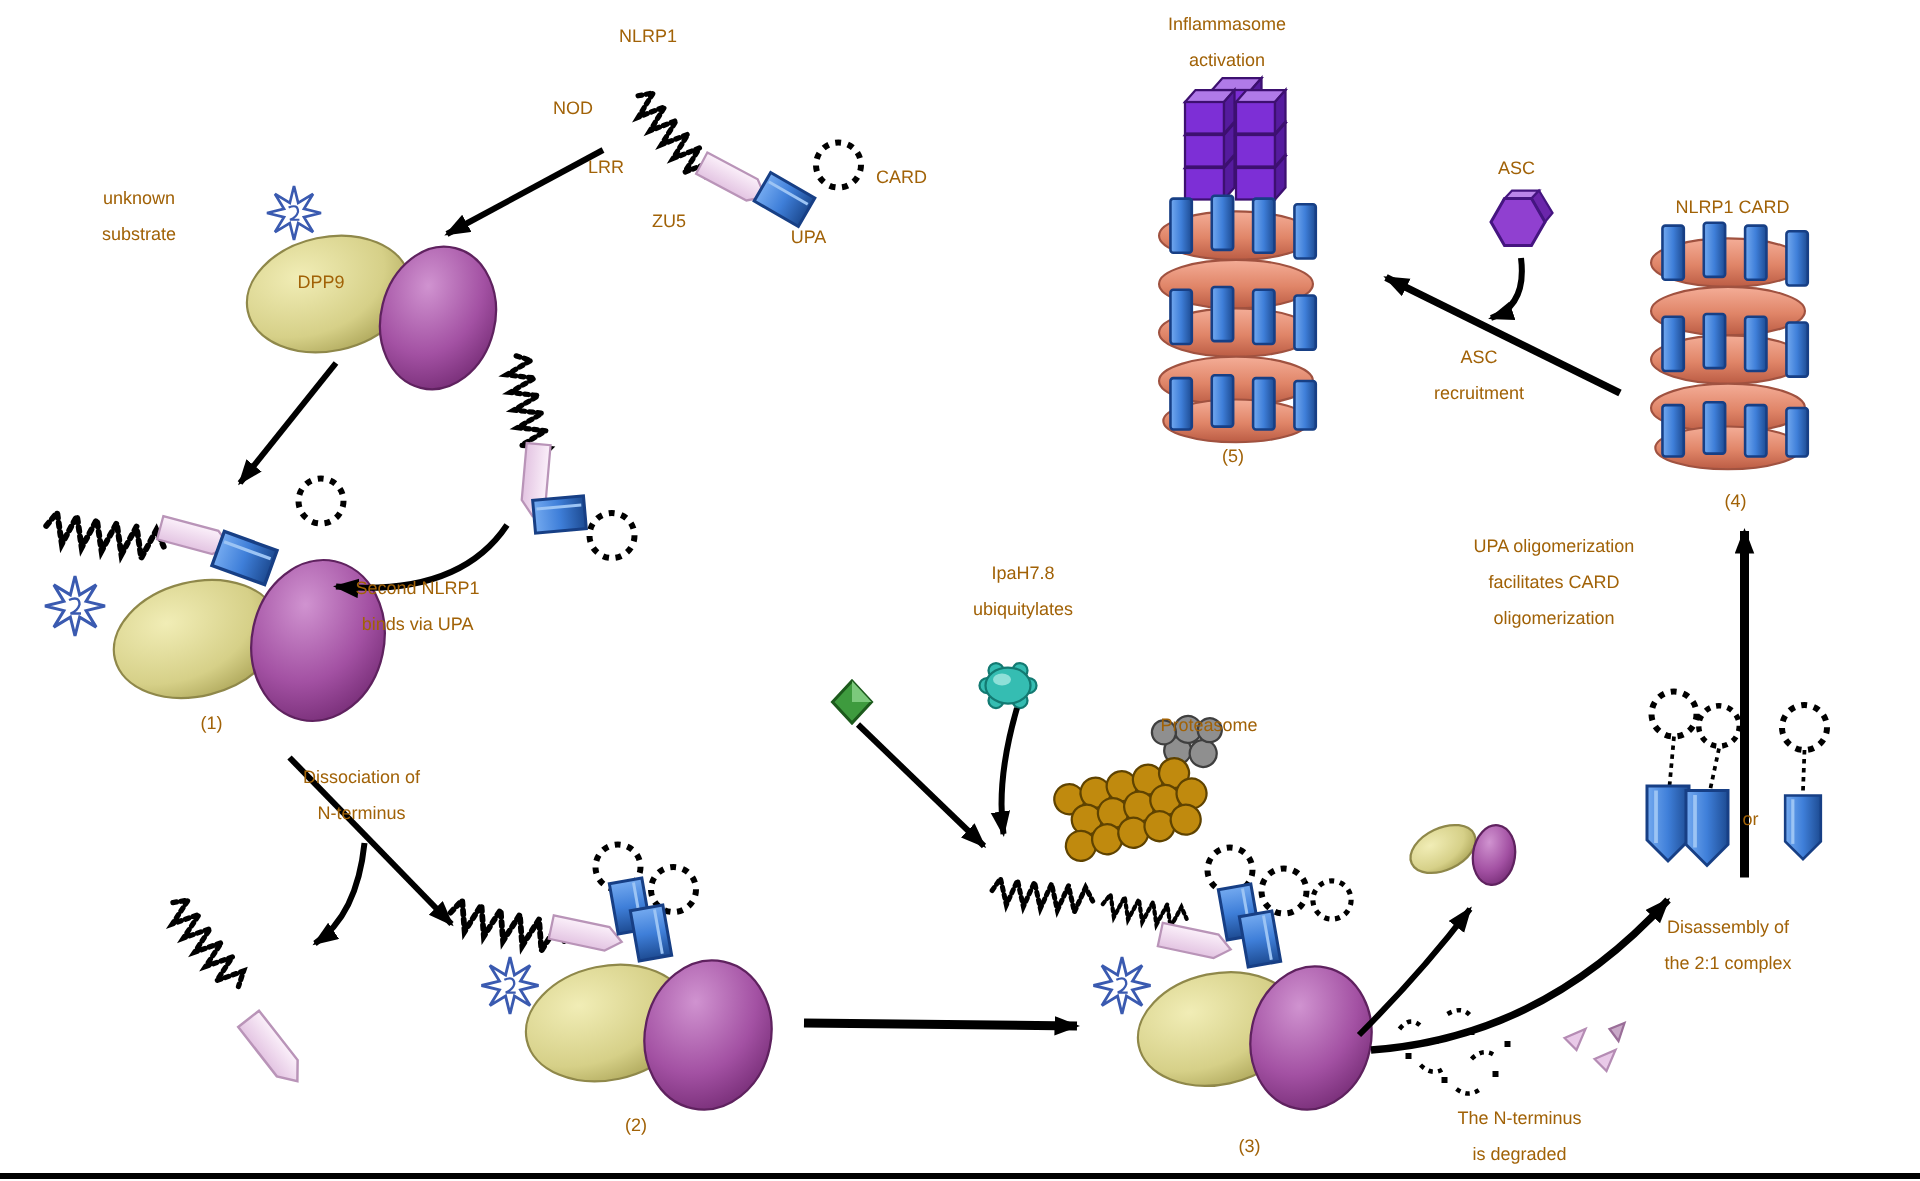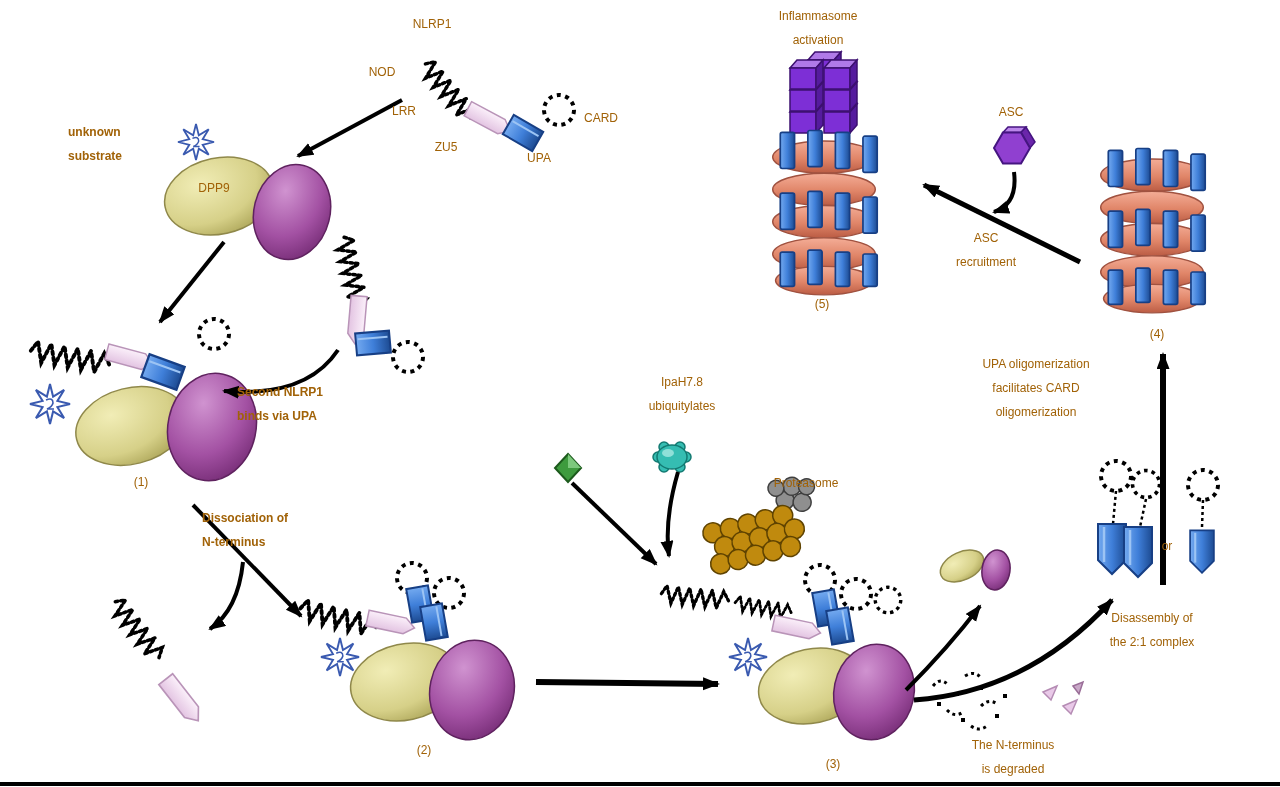--- a/index.html
+++ b/index.html
@@ -1,21 +1,21 @@
 <!DOCTYPE html>
 <html><head>
 <meta charset="utf-8">
 <style>
   html,body{margin:0;padding:0;background:#fff;}
   .canvas{position:relative;width:1280px;height:787px;background:#ffffff;overflow:hidden;
           font-family:"Liberation Sans",sans-serif;}
   .canvas > svg{position:absolute;left:0;top:0;}
   .lbl{position:absolute;font-size:12px;line-height:24px;color:#a16207;white-space:pre-line;
        text-align:center;transform:translateX(-50%);}
-  .lbl.la{transform:none;text-align:left;font-weight:bold;}
+  .lbl.la{transform:none;text-align:center;}
 </style>
 </head>
 <body>
 
 <div class="canvas">
 
 <svg width="1280" height="787" viewBox="0 0 1280 787">
   <defs>
     <marker id="ah" markerWidth="20" markerHeight="16" refX="15" refY="6.5" orient="auto" markerUnits="userSpaceOnUse">
       <path d="M0,0 L17,6.5 L0,13 Z" fill="#000"></path>
@@ -284,20 +284,21 @@
 <div class="lbl" style="left:833px;top:752px">(3)</div>
 <div class="lbl" style="left:1167px;top:534px">or</div>
 <div class="lbl" style="left:1152px;top:606px">Disassembly of
 the 2:1 complex</div>
 <div class="lbl" style="left:1013px;top:733px">The N-terminus
 is degraded</div>
 <div class="lbl" style="left:1036px;top:352px">UPA oligomerization
 facilitates CARD
 oligomerization</div>
 <div class="lbl" style="left:1157px;top:322px">(4)</div>
+<div class="lbl" style="left:1155px;top:126px">NLRP1 CARD</div>
 <div class="lbl" style="left:1011px;top:100px">ASC</div>
 <div class="lbl" style="left:986px;top:226px">ASC
 recruitment</div>
 <div class="lbl" style="left:818px;top:4px">Inflammasome
 activation</div>
 <div class="lbl" style="left:822px;top:292px">(5)</div>
 
 </div>
 
 </body></html>

